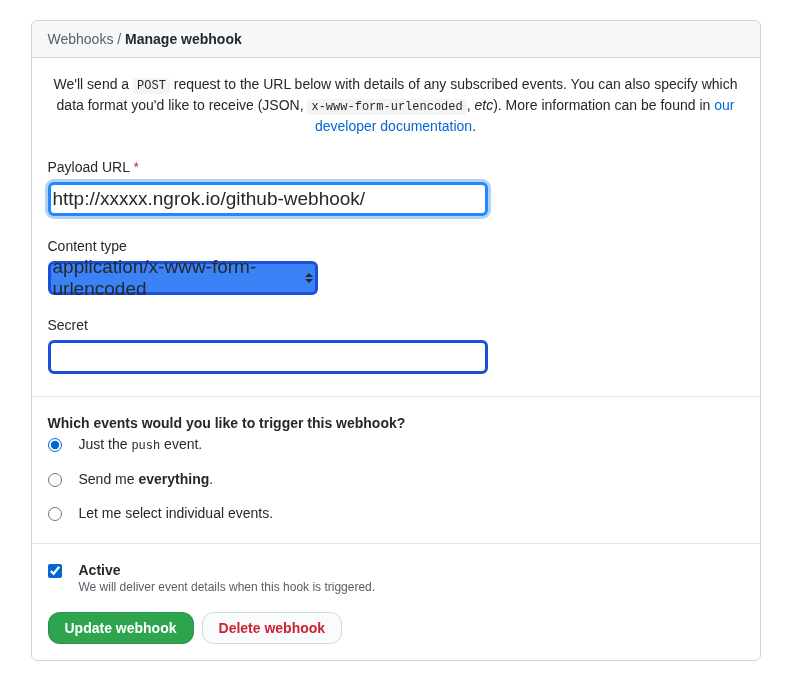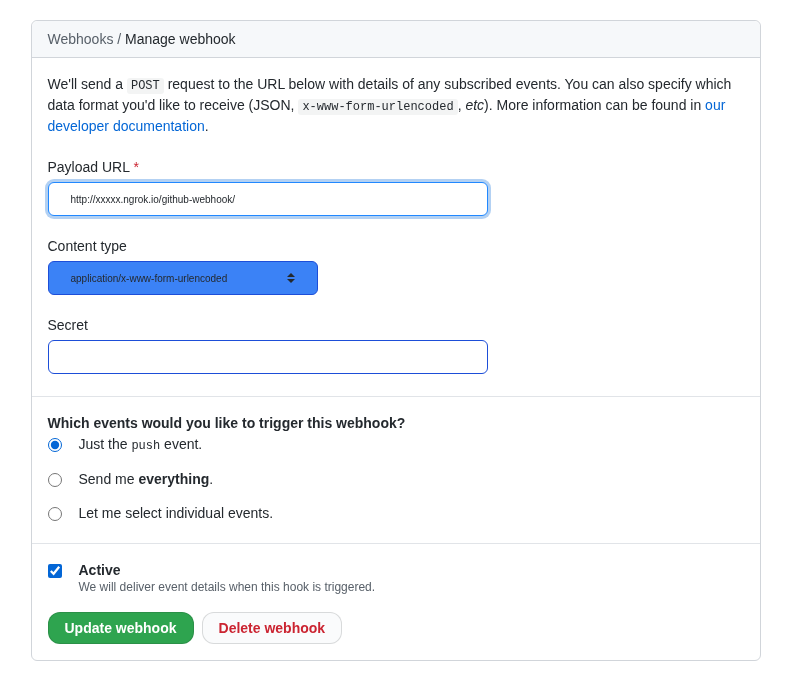--- a/index.html
+++ b/index.html
@@ -18,41 +18,41 @@
     }
     .panel-header {
       background: #f6f8fa;
       padding: 10px 16px;
       border-bottom: 1px solid #d1d5da;
       border-top-left-radius: 6px;
       border-top-right-radius: 6px;
       font-size: 14px;
     }
     .panel-header .crumb { color: #586069; text-align: right; }
-    .panel-header .current { font-weight: 400; color: #24292e; margin-top: 20px; }
+    .panel-header .current { font-weight: 700; color: #24292e; margin-top: 20px; }
     .panel-body { padding: 16px; }
-    .intro { color: #24292e; line-height: 1.5; margin-bottom: 0; }
+    .intro { color: #24292e; line-height: 1.5; margin-bottom: 0; text-align: center; }
     .intro code {
       font-family: SFMono-Regular, Consolas, "Liberation Mono", Menlo, monospace;
       font-size: 12px;
       background: rgba(27,31,35,0.05);
       padding: 1px 4px;
       border-radius: 3px;
     }
     .intro a { color: #0366d6; text-decoration: none; }
     .form-group { margin-top: 22px; }
     .form-label { font-weight: 400; font-size: 14px; display: block; margin-bottom: 7px; }
     .required-star { color: #cb2431; }
     .text-input, .select-wrap, .secret-input {
       width: 440px;
       max-width: 100%;
-      border: 1px solid #1d4ed8;
+      border: 3px solid #1d4ed8;
       border-radius: 6px;
-      padding: 6px 22px;
-      font-size: 10px;
+      padding: 6px 2px;
+      font-size: 19px;
       font-family: inherit;
       background: #fff;
       color: #24292e;
       height: 34px;
     }
     .text-input.focused {
       border-color: #2188ff;
       box-shadow: 0 0 0 3px rgba(3,102,214,0.3);
       outline: none;
     }

